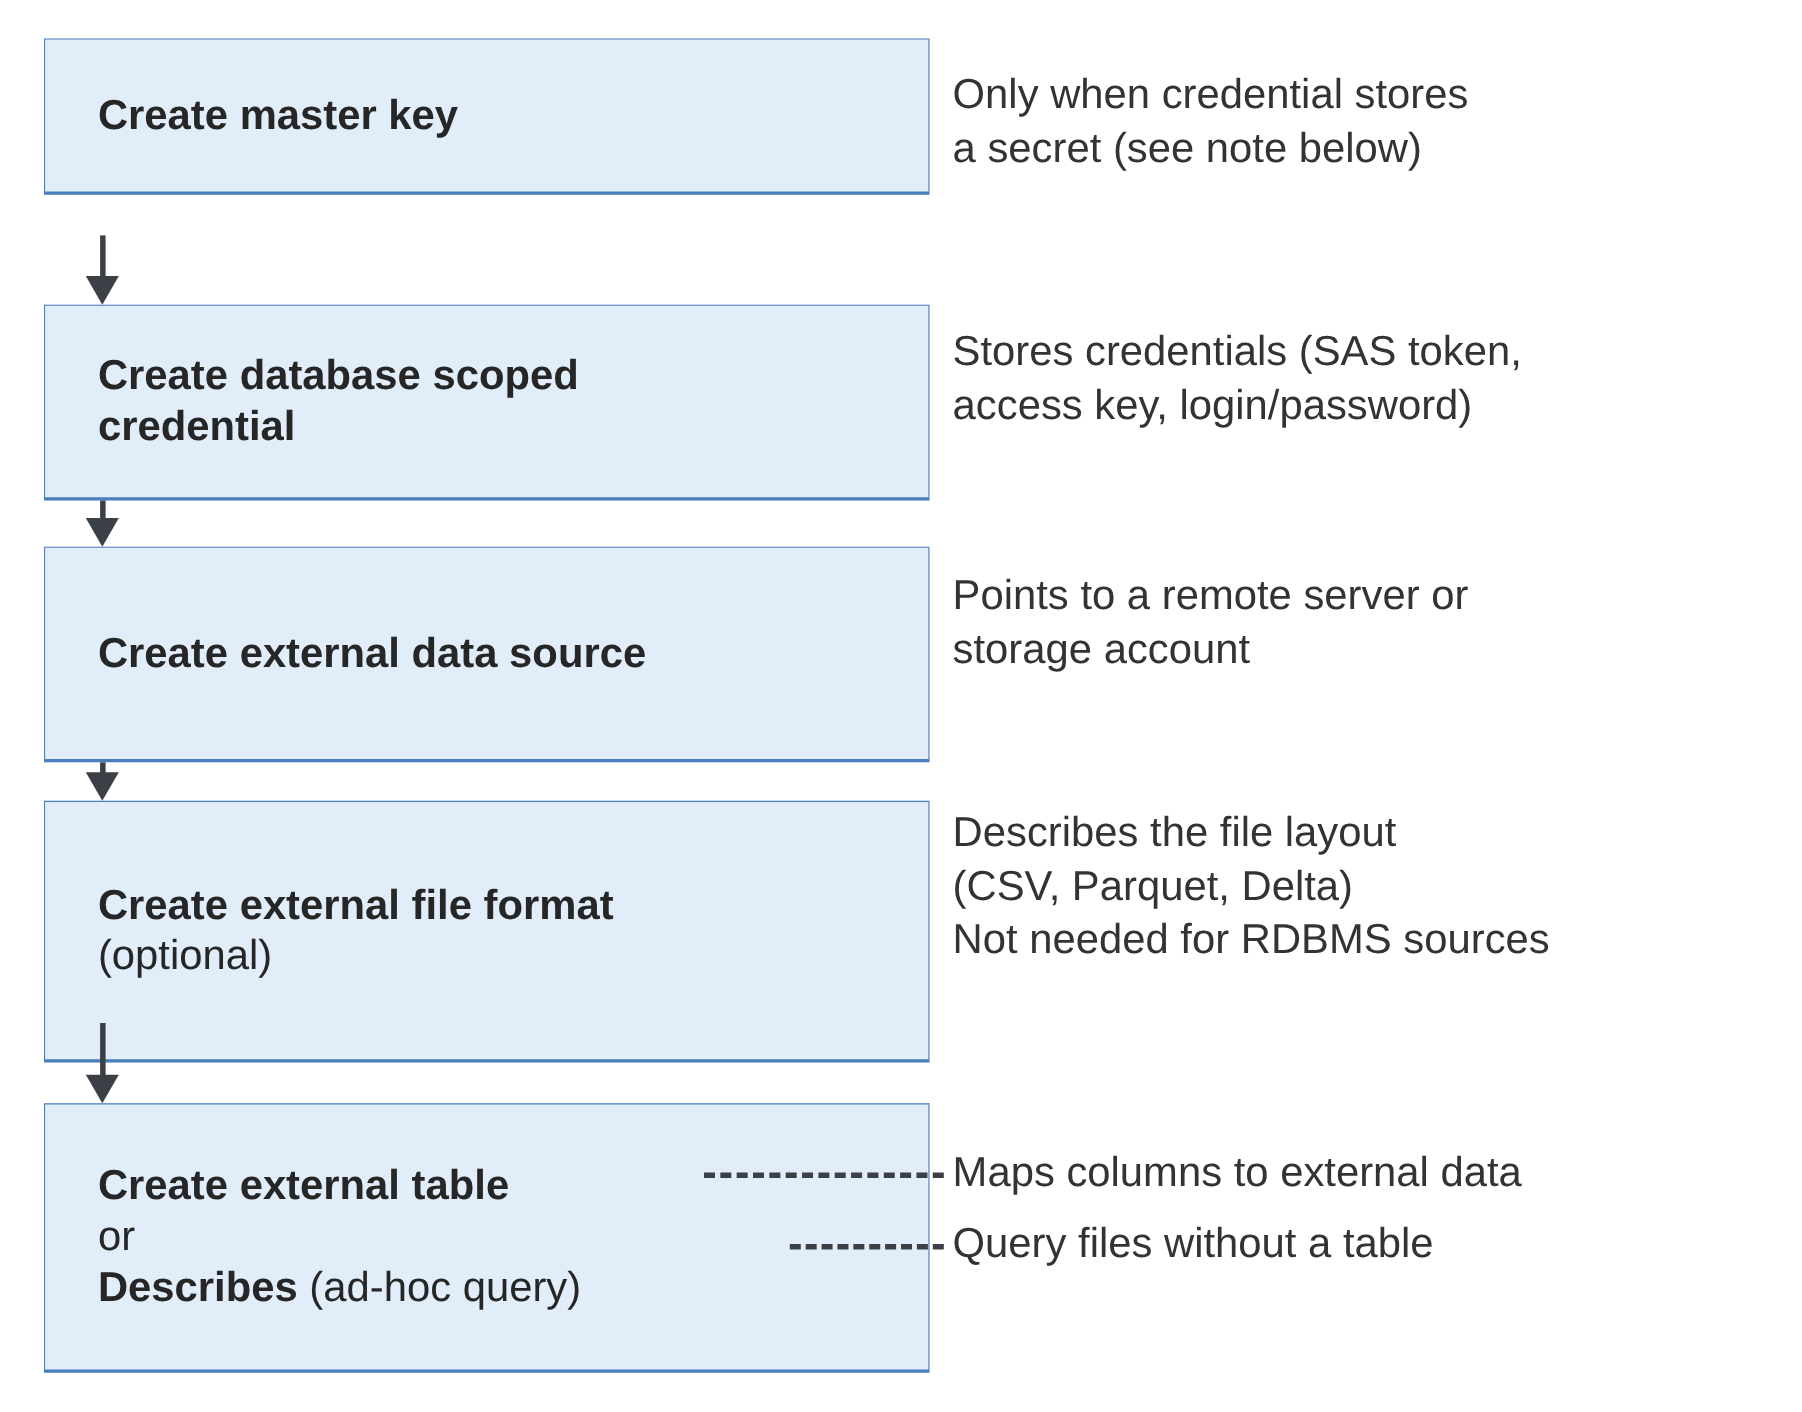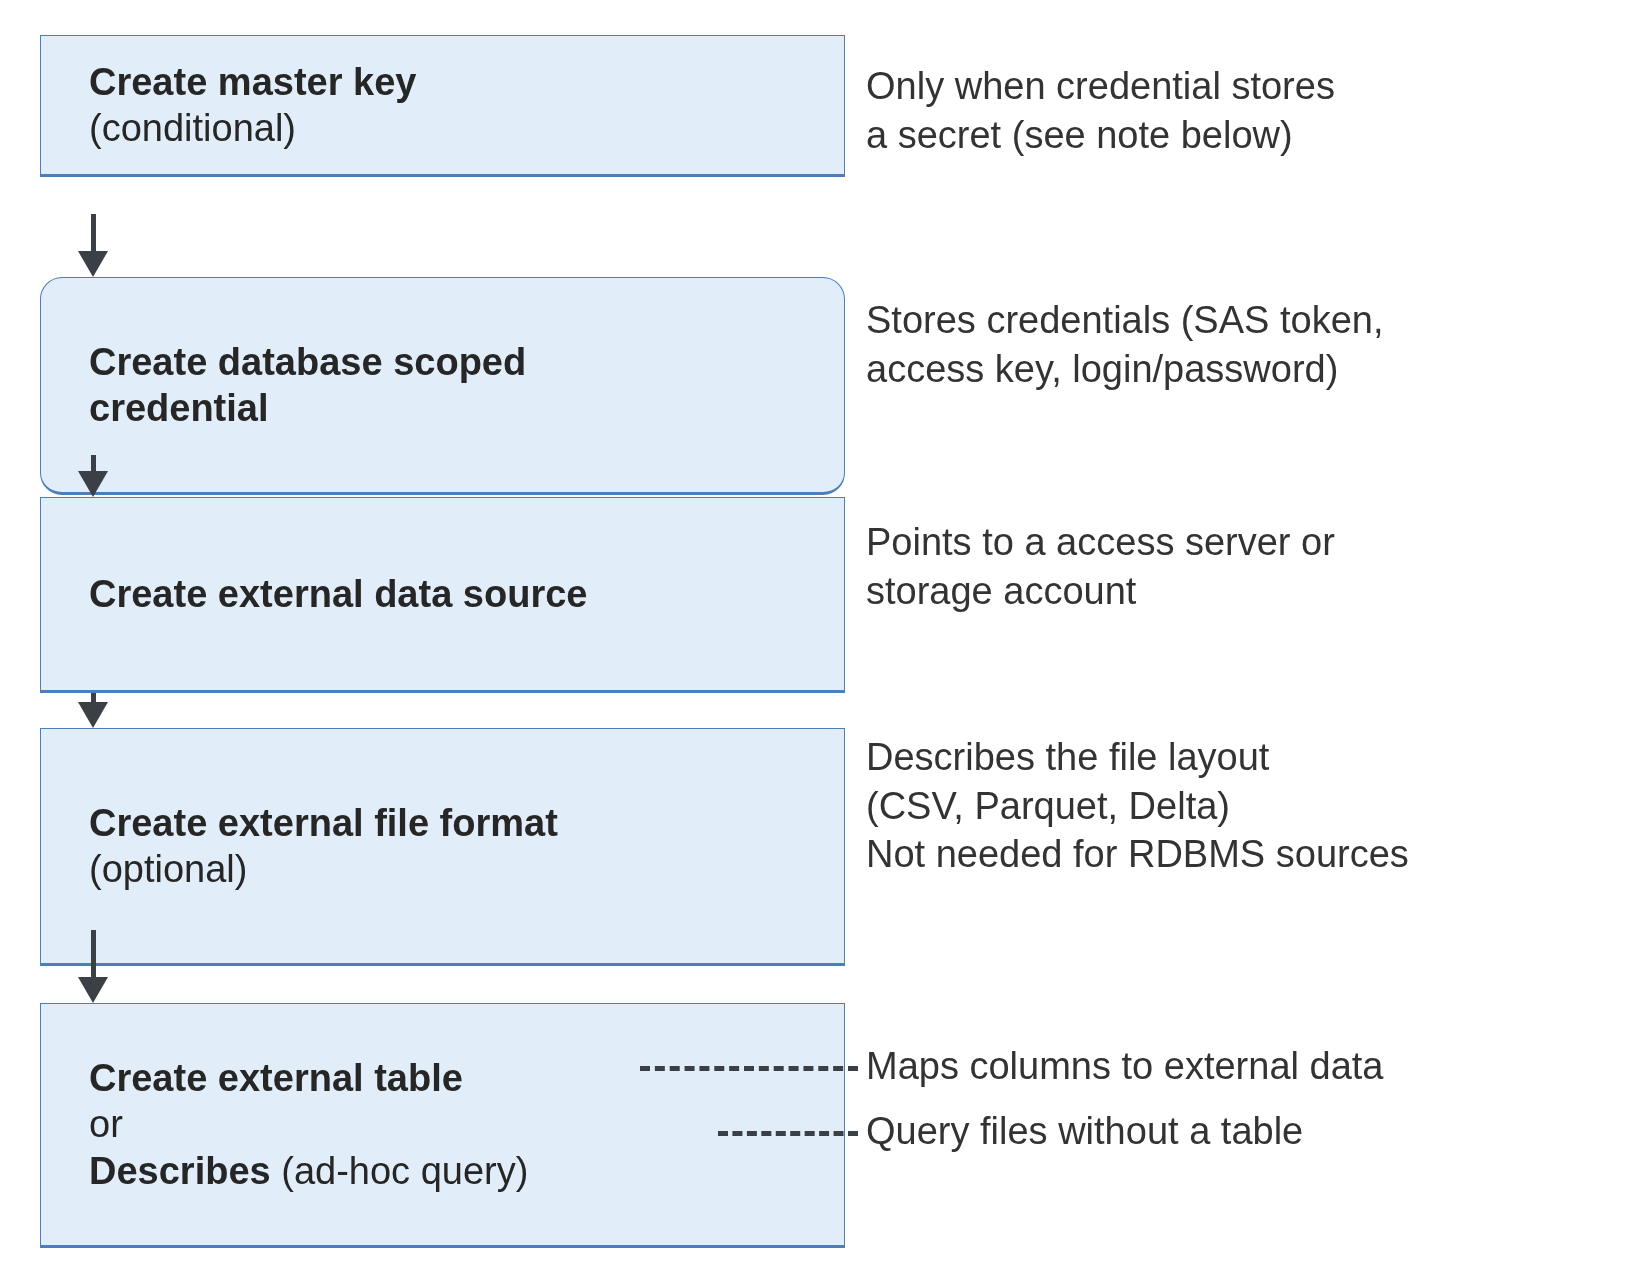--- a/index.html
+++ b/index.html
@@ -43,21 +43,21 @@
   .step-sub {
     font-weight: normal;
     font-size: 38px;
     line-height: 1.22;
     color: #262626;
     padding-left: 48px;
   }
 
   
   #box-master-key      { top: 35px;   height: 142px; }
-  #box-scoped-cred     { top: 277px;  height: 218px; border-radius: 22px; }
+  #box-scoped-cred     { top: 277px;  height: 178px; }
   #box-data-source     { top: 497px;  height: 196px; }
   #box-file-format     { top: 728px;  height: 238px; }
   #box-external-table  { top: 1003px; height: 245px; }
 
   
   .arrow {
     position: absolute;
     left: 86px;
     width: 14px;
   }
@@ -113,21 +113,20 @@
   #dash-ext-table  { left: 640px; top: 1066px; width: 218px; }
   #dash-openrowset { left: 718px; top: 1131px; width: 140px; }
 </style>
 </head>
 <body>
 
 <div id="canvas">
 
   <div class="step-box" id="box-master-key">
     <div class="step-title" style="white-space: pre-line;">Create master key</div>
-    <div class="step-sub" style="white-space: pre-line;">(conditional)</div>
   </div>
   <div class="note" id="note-master-key" style="white-space: pre-line;">Only when credential stores
 a secret (see note below)</div>
 
   <div class="arrow" id="arrow-1">
     <div class="shaft"></div>
     <div class="head"></div>
   </div>
 
   <div class="step-box" id="box-scoped-cred">
@@ -138,21 +137,21 @@
 access key, login/password)</div>
 
   <div class="arrow" id="arrow-2">
     <div class="shaft"></div>
     <div class="head"></div>
   </div>
 
   <div class="step-box" id="box-data-source">
     <div class="step-title" style="white-space: pre-line;">Create external data source</div>
   </div>
-  <div class="note" id="note-data-source" style="white-space: pre-line;">Points to a access server or
+  <div class="note" id="note-data-source" style="white-space: pre-line;">Points to a remote server or
 storage account</div>
 
   <div class="arrow" id="arrow-3">
     <div class="shaft"></div>
     <div class="head"></div>
   </div>
 
   <div class="step-box" id="box-file-format">
     <div class="step-title" style="white-space: pre-line;">Create external file format</div>
     <div class="step-sub" style="white-space: pre-line;">(optional)</div>

